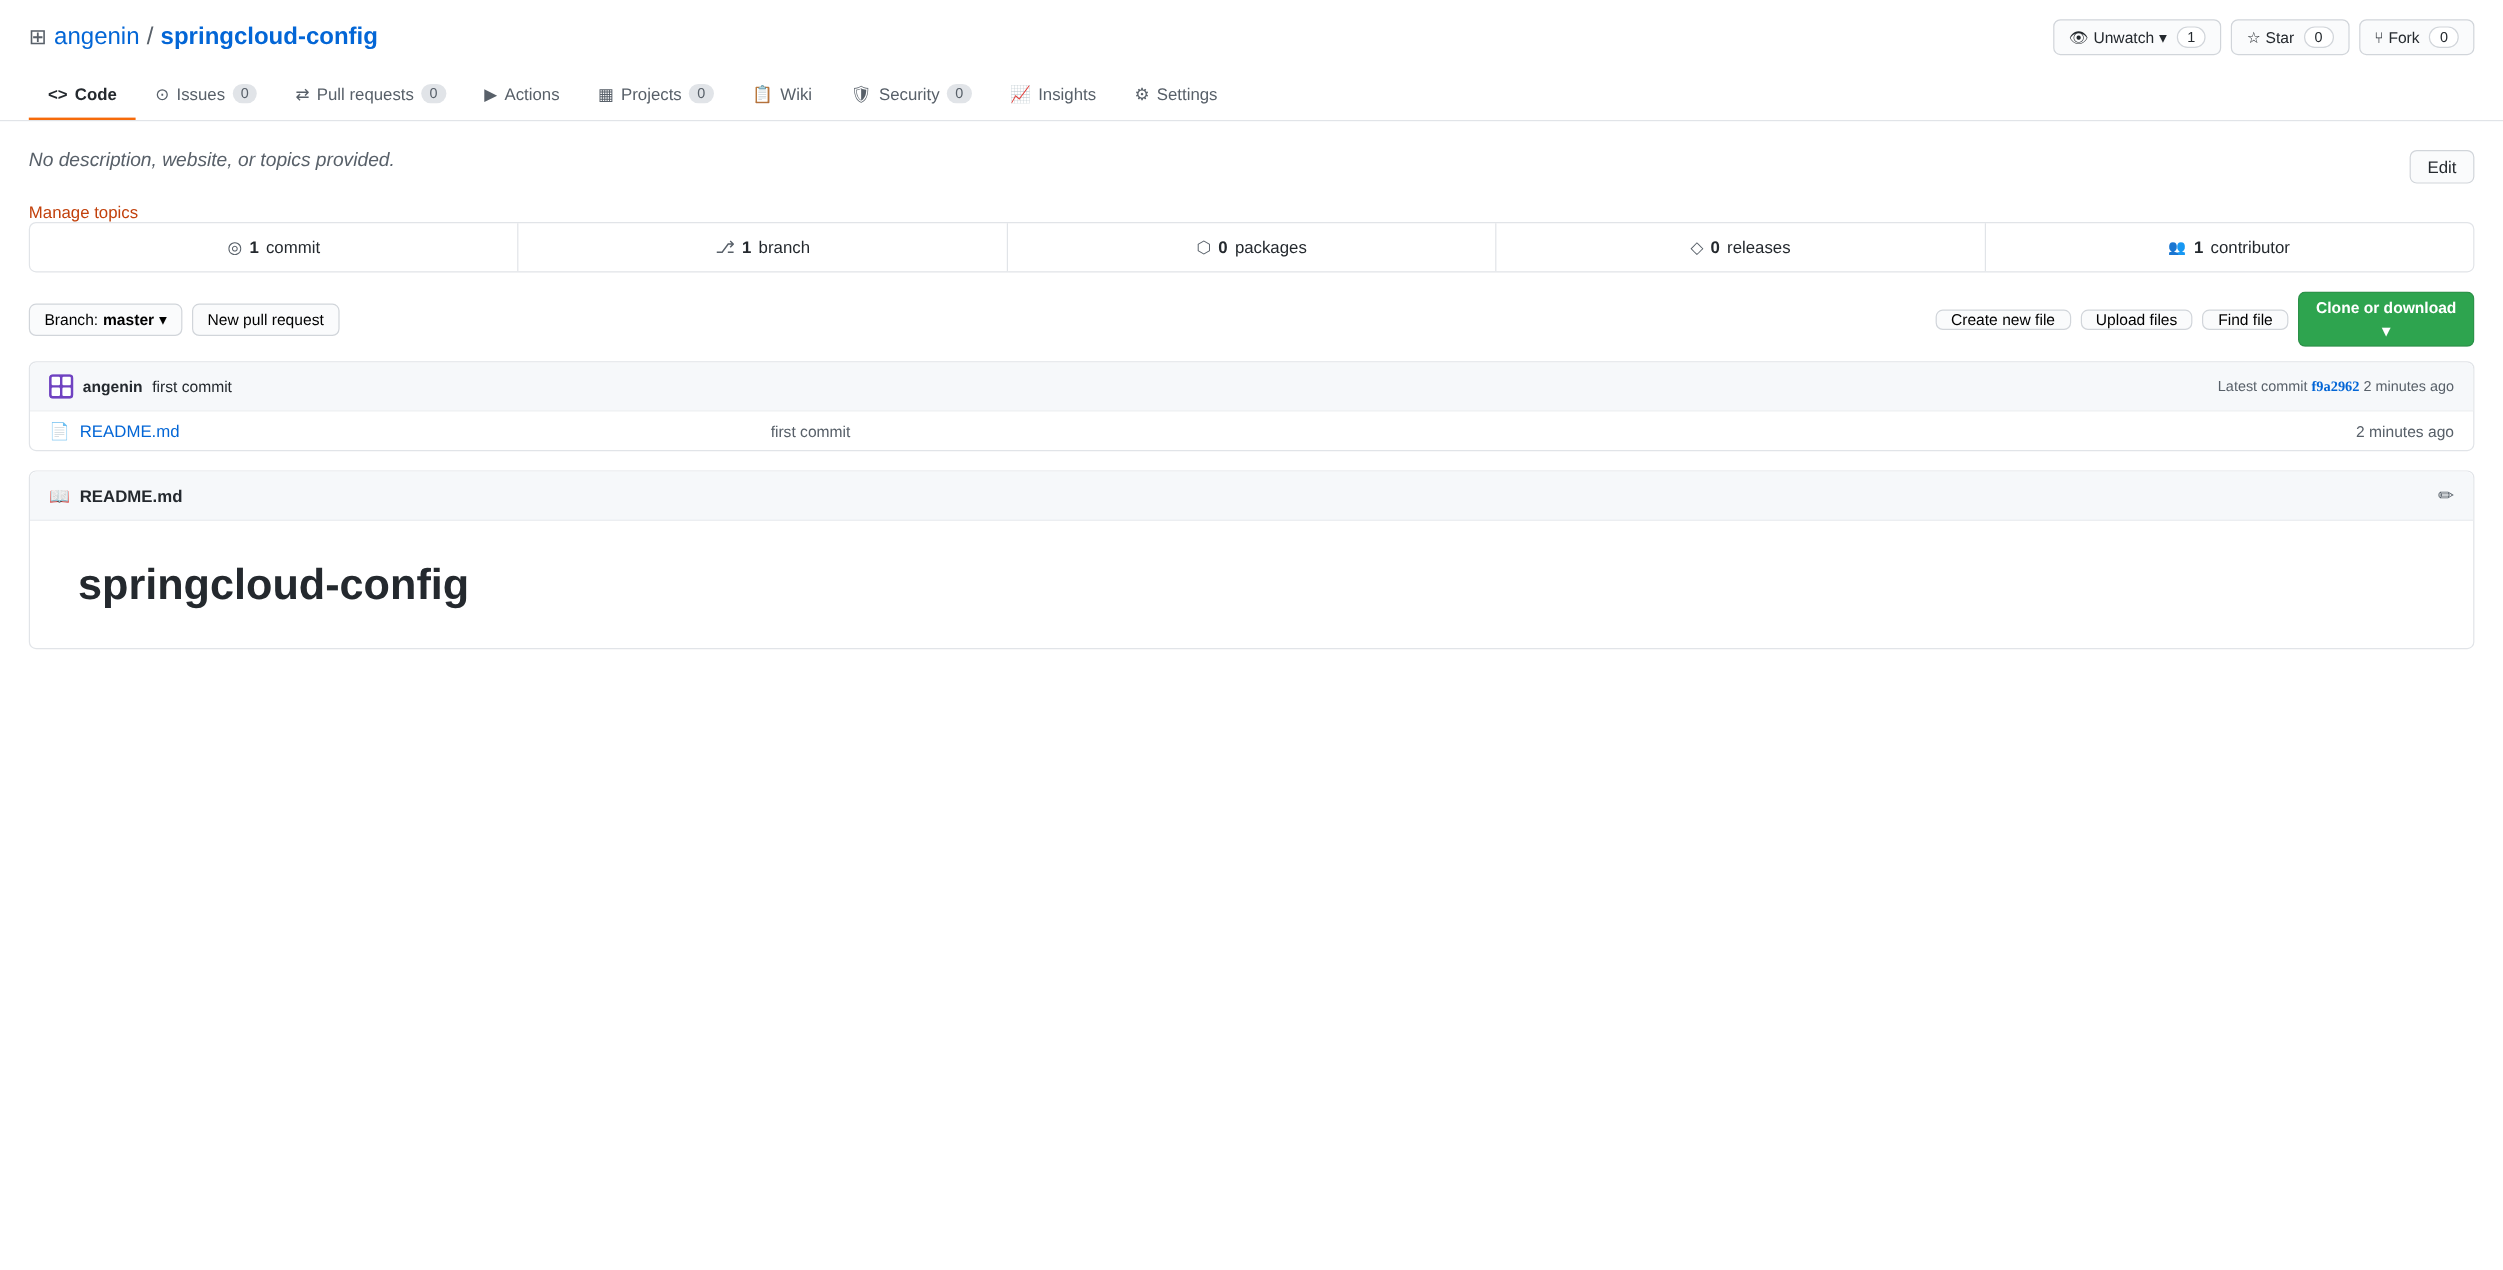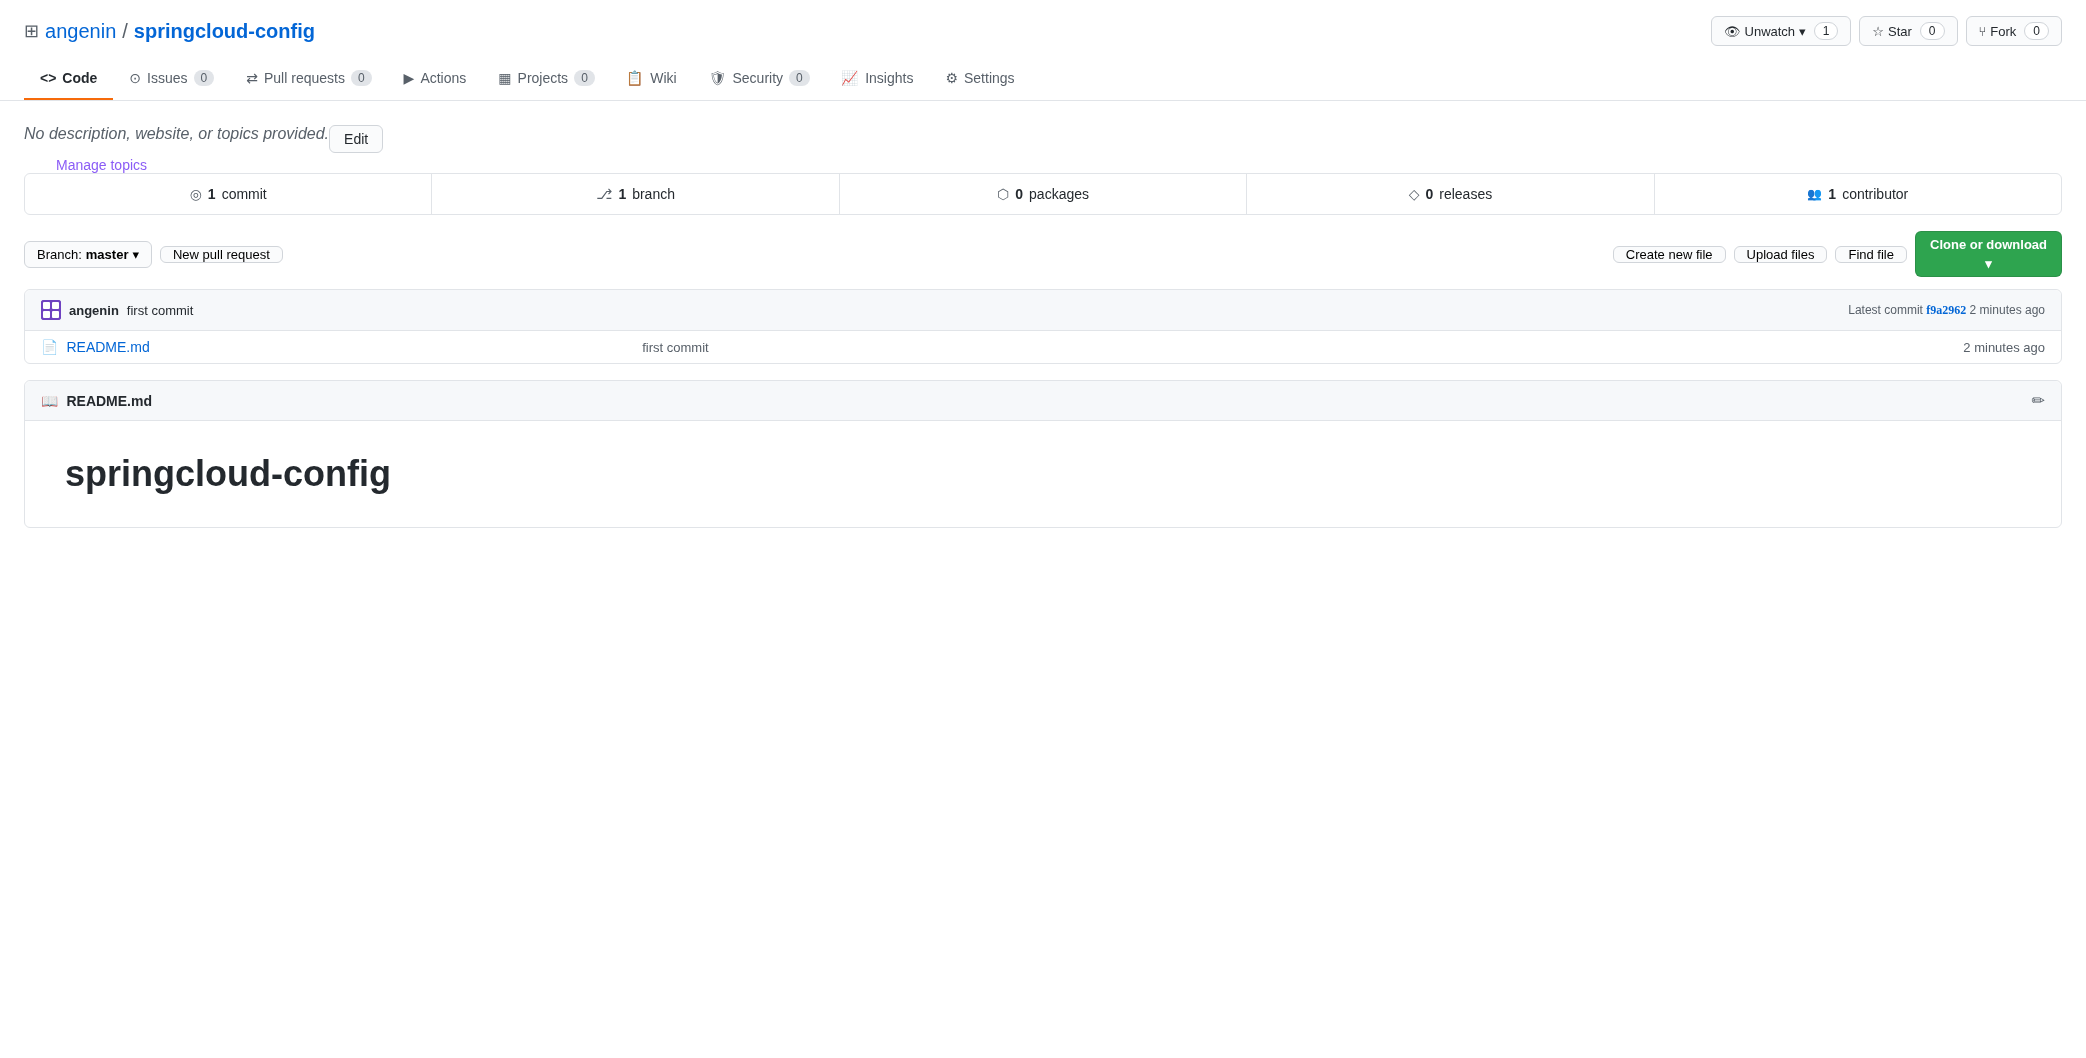--- a/index.html
+++ b/index.html
@@ -18,34 +18,34 @@
     
     .repo-nav { border-bottom: 1px solid #e1e4e8; padding: 0 24px; display: flex; gap: 0; }
     .nav-tab { display: inline-flex; align-items: center; gap: 6px; padding: 12px 16px; font-size: 14px; color: #586069; text-decoration: none; border-bottom: 2px solid transparent; cursor: pointer; white-space: nowrap; }
     .nav-tab.active { color: #24292e; border-bottom: 2px solid #f66a0a; font-weight: 600; }
     .nav-tab .tab-count { background: #e1e4e8; border-radius: 10px; padding: 1px 7px; font-size: 12px; color: #586069; }
 
     
     .content { padding: 24px; }
 
     
-    .repo-description { display: flex; align-items: flex-start; justify-content: flex-start; margin-bottom: 4px; }
+    .repo-description { display: flex; align-items: flex-start; justify-content: space-between; margin-bottom: 16px; }
     .repo-description p { font-style: italic; color: #586069; font-size: 16px; }
     .btn-edit { padding: 5px 14px; font-size: 14px; border: 1px solid #d1d5da; border-radius: 6px; background: #fafbfc; cursor: pointer; }
-    .manage-topics { color: #8b5cf6; font-size: 14px; cursor: pointer; margin-bottom: 20px; margin-left: 32px; }
+    .manage-topics { color: #c2410c; font-size: 14px; cursor: pointer; margin-bottom: 20px; }
 
     
     .stats-bar { border: 1px solid #e1e4e8; border-radius: 6px; display: flex; margin-bottom: 16px; }
     .stat-item { flex: 1; display: flex; align-items: center; justify-content: center; gap: 6px; padding: 12px; border-right: 1px solid #e1e4e8; font-size: 14px; cursor: pointer; color: #24292e; }
     .stat-item:last-child { border-right: none; }
     .stat-count { font-weight: 600; }
 
     
     .file-actions { display: flex; align-items: center; justify-content: space-between; margin-bottom: 0; }
-    .file-actions-left { display: flex; align-items: center; gap: 8px; }
+    .file-actions-left { display: flex; gap: 8px; }
     .file-actions-right { display: flex; align-items: center; gap: 8px; }
     .btn-branch { display: inline-flex; align-items: center; gap: 4px; padding: 5px 12px; font-size: 13px; border: 1px solid #d1d5da; border-radius: 6px; background: #fafbfc; cursor: pointer; }
     .btn-green { background: #2ea44f; color: #fff; border: 1px solid rgba(27,31,35,0.15); padding: 5px 14px; border-radius: 6px; font-size: 13px; font-weight: 600; cursor: pointer; display: inline-flex; align-items: center; gap: 4px; flex-direction: column; }
     .btn-outline { padding: 0 12px; font-size: 13px; border: 1px solid #d1d5da; border-radius: 6px; background: #fafbfc; cursor: pointer; }
 
     
     .file-table { border: 1px solid #e1e4e8; border-radius: 6px; margin-top: 12px; }
     .file-table-header { background: #f6f8fa; padding: 10px 16px; display: flex; align-items: center; justify-content: space-between; border-bottom: 1px solid #e1e4e8; border-radius: 6px 6px 0 0; }
     .commit-info { display: flex; align-items: center; gap: 8px; }
     .avatar-icon { width: 20px; height: 20px; border-radius: 3px; background: #6f42c1; display: inline-flex; align-items: center; justify-content: center; font-size: 10px; color: white; }

